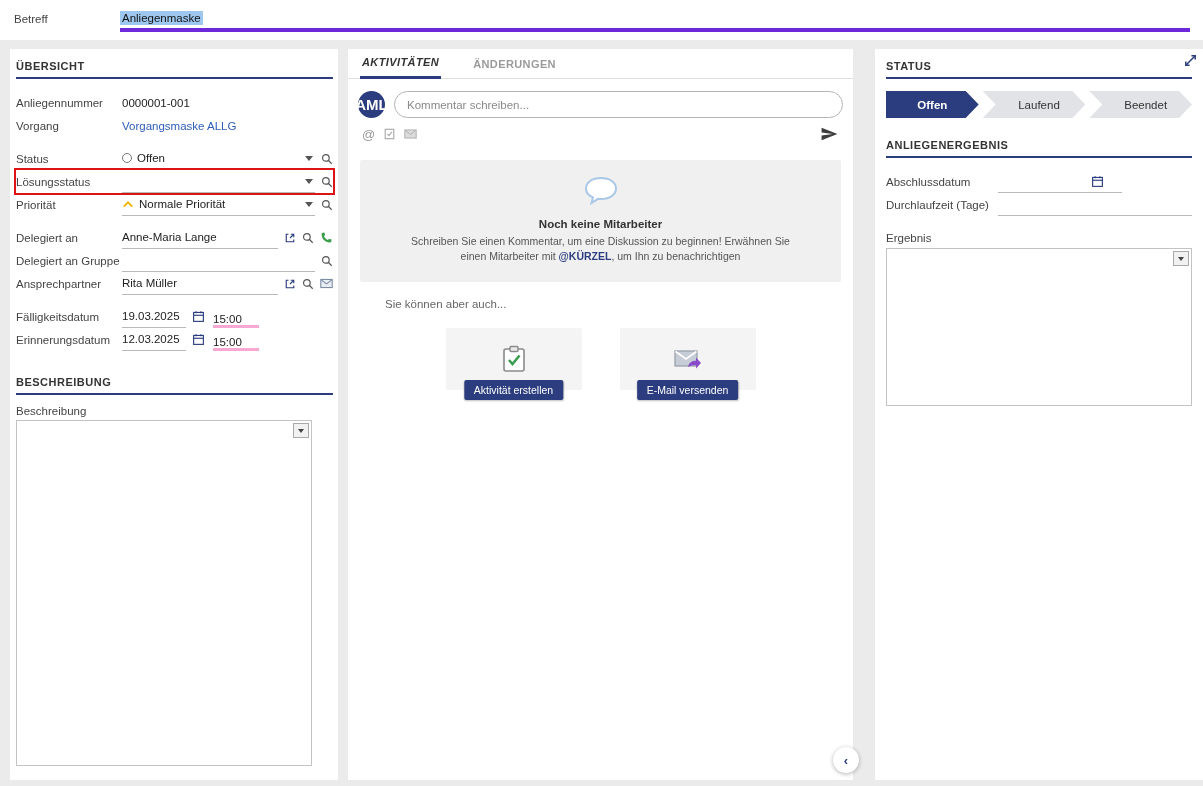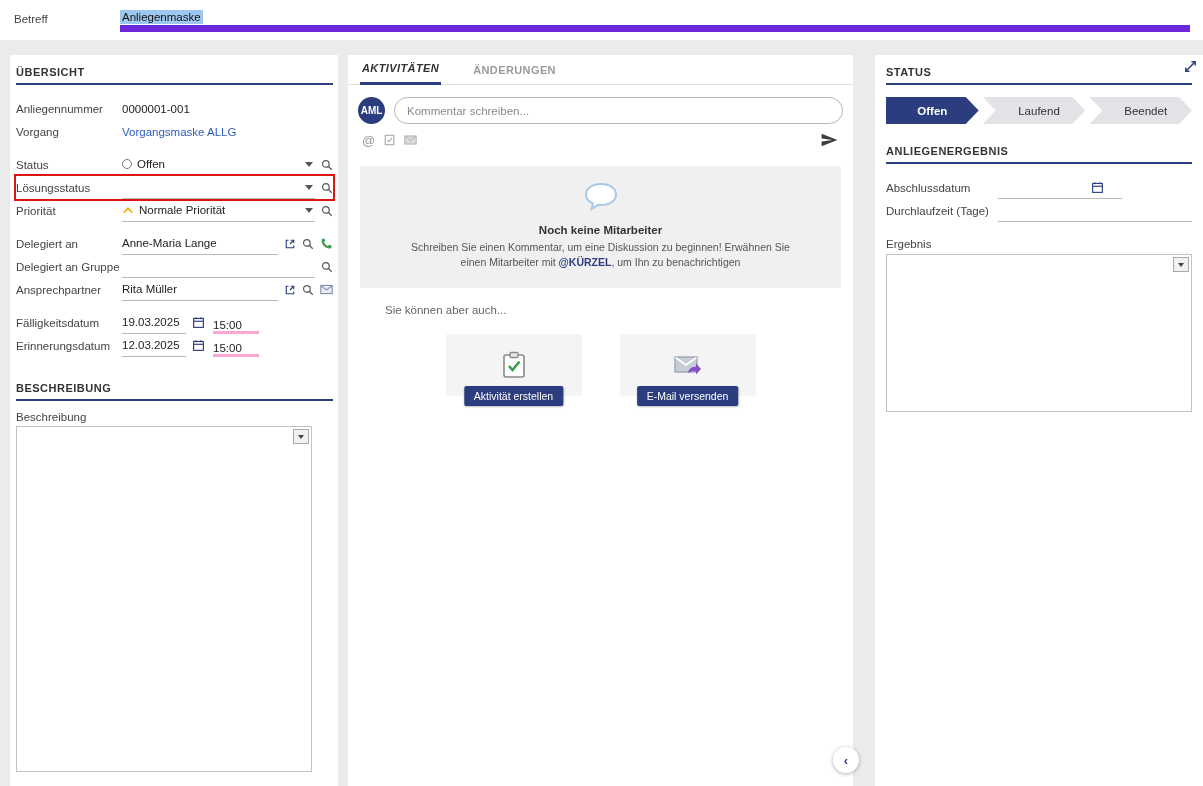--- a/index.html
+++ b/index.html
@@ -9,27 +9,27 @@
     font-family:"Liberation Sans", sans-serif;
     font-size:11.5px; color:#333;
     position:relative; overflow:hidden;
   }
 
   
   .topbar { position:absolute; left:0; top:0; width:1203px; height:40px; background:#fff; }
   .topbar-label { position:absolute; left:14px; top:13px; color:#444; }
   .betreff-input {
     position:absolute; left:120px; top:8px; width:1070px; height:24px;
-    border-bottom:7px solid #6d28d9; display:flex; align-items:center;
+    border-bottom:4px solid #6d28d9; display:flex; align-items:center;
     font-size:11.5px; cursor:text;
   }
   .betreff-input .sel { background:#9ec7f0; color:#111; padding:1px 2px; }
 
   
-  .card { position:absolute; top:55px; background:#fff; height:731px; }
+  .card { position:absolute; top:49px; background:#fff; height:731px; }
   .card-left  { left:10px;  width:328px; padding:8px 5px 10px 6px; }
   .card-mid   { left:348px; width:505px; }
   .card-right { left:875px; width:328px; padding:8px 11px; }
 
   .sec-header {
     font-size:11px; font-weight:bold; letter-spacing:.5px; color:#333;
     padding:3px 0 5px 0; border-bottom:2px solid #2b3d7e; height:22px;
   }
 
   
@@ -66,21 +66,21 @@
 
   
   .tabbar { display:flex; gap:30px; padding:0 12px; border-bottom:1px solid #e0e0e0; height:30px; align-items:flex-end; }
   .tab { font-size:11px; font-weight:bold; letter-spacing:.4px; padding:0 2px 8px 2px; cursor:pointer; }
   .tab.active { color:#333; border-bottom:3px solid #2b3d7e; margin-bottom:-1px;font-style:italic; }
   .tab.inactive { color:#9a9a9a; }
 
   .composer { display:flex; align-items:center; padding:12px 10px 0 10px; gap:9px; }
   .avatar {
     width:27px; height:27px; border-radius:50%; background:#2b3d7e; color:#fff;
-    font-size:10px; font-weight:bold; display:flex; align-items:center; justify-content:center; flex:none;
+    font-size:15px; font-weight:bold; display:flex; align-items:center; justify-content:center; flex:none;
   }
   .composer input {
     flex:1; height:27px; border:1px solid #b5b5b5; border-radius:14px;
     padding:0 12px; font-family:"Liberation Sans", sans-serif; font-size:11.5px; outline:none; color:#333;
   }
   .composer input::placeholder { color:#8a8a8a; }
   .composer-tools { display:flex; align-items:center; justify-content:space-between; padding:8px 14px 0 14px; }
   .ct-left { display:flex; align-items:center; gap:9px; color:#a0a0a0; }
   .at-glyph { font-size:13px; color:#9a9a9a; cursor:pointer; line-height:1; }
 

